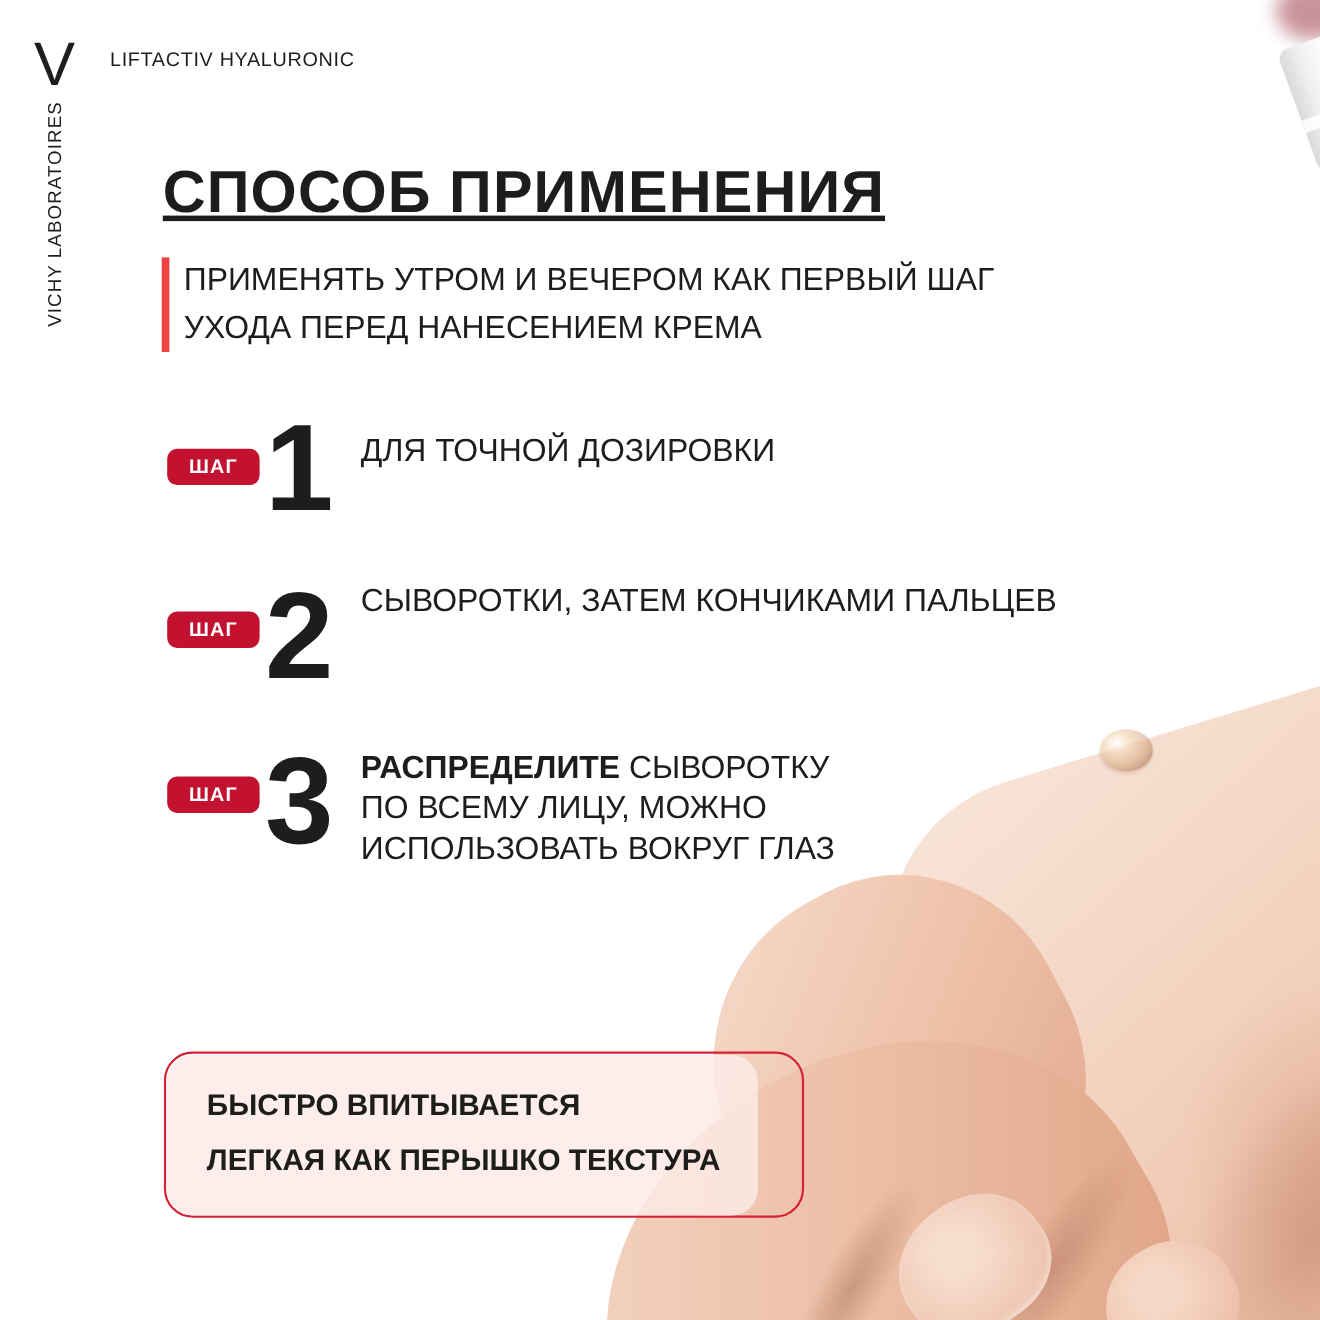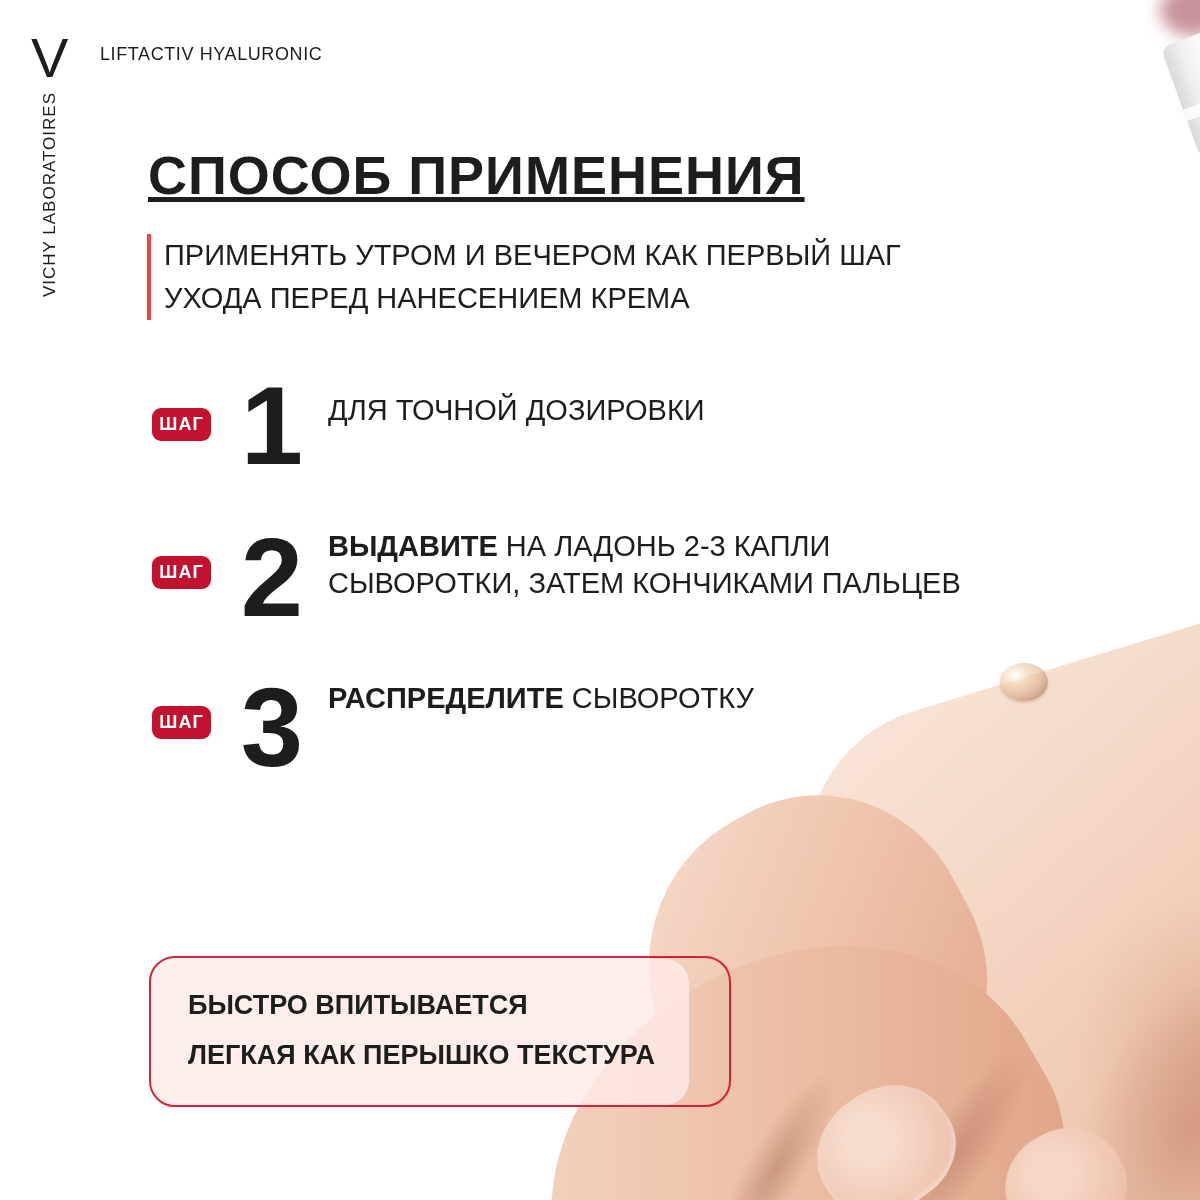--- a/index.html
+++ b/index.html
@@ -88,26 +88,26 @@
   .content{position:absolute;inset:0;z-index:3;}
   .logo-v{position:absolute;left:31px;top:30px;font-size:56px;line-height:56px;font-weight:normal;letter-spacing:0;}
   .product-line{position:absolute;left:100px;top:45px;font-size:18px;line-height:18px;letter-spacing:0.6px;}
   .vertical-label{
     position:absolute;left:40px;top:92px;font-size:17px;letter-spacing:1px;
     writing-mode:vertical-rl;transform:rotate(180deg);white-space:nowrap;
   }
   .title{position:absolute;left:148px;top:148px;font-size:54px;line-height:54px;font-weight:bold;letter-spacing:1px;white-space:nowrap;}
   .intro{
     position:absolute;left:147px;top:234px;
-    border-left:4px solid #ef4444;padding-left:13px;
+    border-left:7px solid #ef4444;padding-left:13px;
     font-size:29px;line-height:43px;white-space:nowrap;
   }
   .step{position:absolute;left:150px;width:800px;}
   .step-badge{
-    position:absolute;left:2px;width:59px;height:33px;border-radius:9px;
+    position:absolute;left:2px;width:84px;height:33px;border-radius:9px;
     display:flex;align-items:center;justify-content:center;
     color:#fff;font-size:18px;font-weight:bold;letter-spacing:1px;
   }
   .step-num{
     position:absolute;left:62px;width:120px;text-align:center;
     font-size:112px;line-height:112px;font-weight:bold;
   }
   .step-text{margin-left:178px;font-size:29px;line-height:37px;white-space:nowrap;}
   .step-text b{font-weight:bold;}
   .step-1{top:392px;} .step-1 .step-badge{top:16px;} .step-1 .step-num{top:-22px;}
@@ -170,30 +170,31 @@
       <span class="step-num">1</span>
       <div class="step-text">
         <div><b></b><span>ДЛЯ ТОЧНОЙ ДОЗИРОВКИ</span></div>
       </div>
     </div>
 
     <div class="step step-2">
       <span class="step-badge" style="background:#c2122f;">ШАГ</span>
       <span class="step-num">2</span>
       <div class="step-text">
-        <div><b>ВЫДАВИТЕ</b><span> НА ЛАДОНЬ 2-3 КАПЛИ</span></div>
         <div><b></b><span>СЫВОРОТКИ, ЗАТЕМ КОНЧИКАМИ ПАЛЬЦЕВ</span></div>
       </div>
     </div>
 
     <div class="step step-3">
       <span class="step-badge" style="background:#c2122f;">ШАГ</span>
       <span class="step-num">3</span>
       <div class="step-text">
         <div><b>РАСПРЕДЕЛИТЕ</b><span> СЫВОРОТКУ</span></div>
+        <div><b></b><span>ПО ВСЕМУ ЛИЦУ, МОЖНО</span></div>
+        <div><b></b><span>ИСПОЛЬЗОВАТЬ ВОКРУГ ГЛАЗ</span></div>
       </div>
     </div>
 
     <div class="benefit-outline"></div>
     <div class="benefit-fill"></div>
     <div class="benefit-line l1">БЫСТРО ВПИТЫВАЕТСЯ</div>
     <div class="benefit-line l2">ЛЕГКАЯ КАК ПЕРЫШКО ТЕКСТУРА</div>
 
   </div>
 </div>

